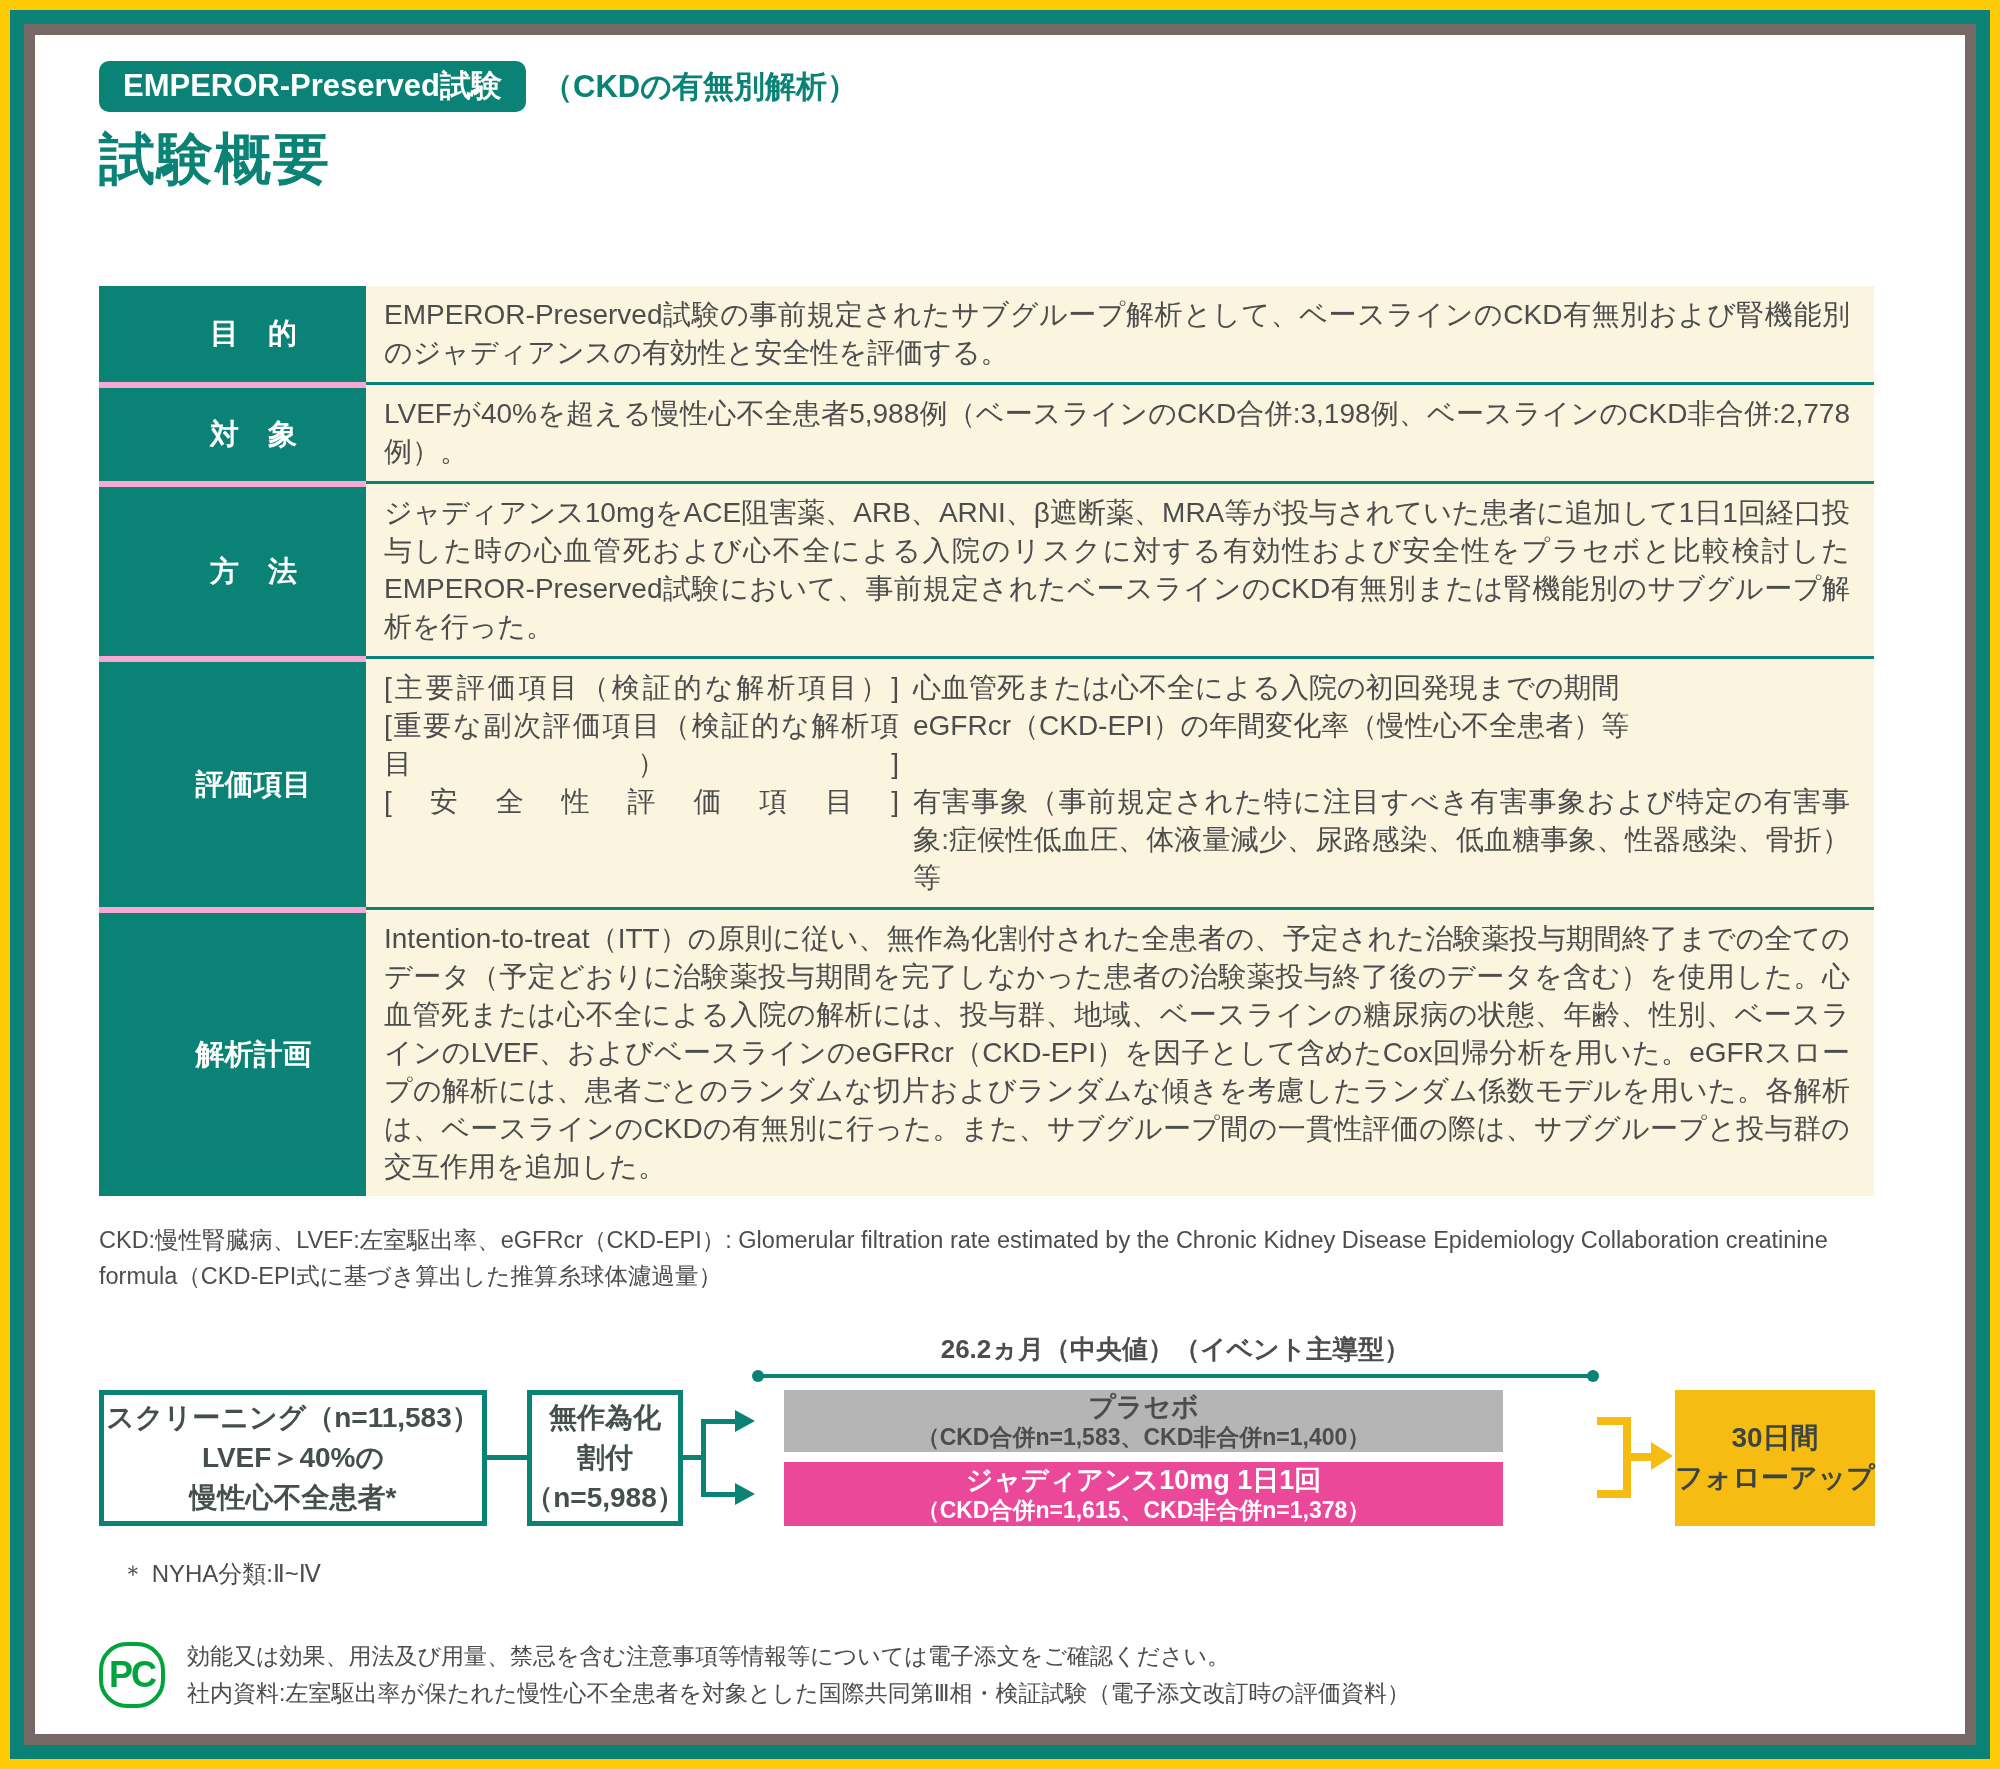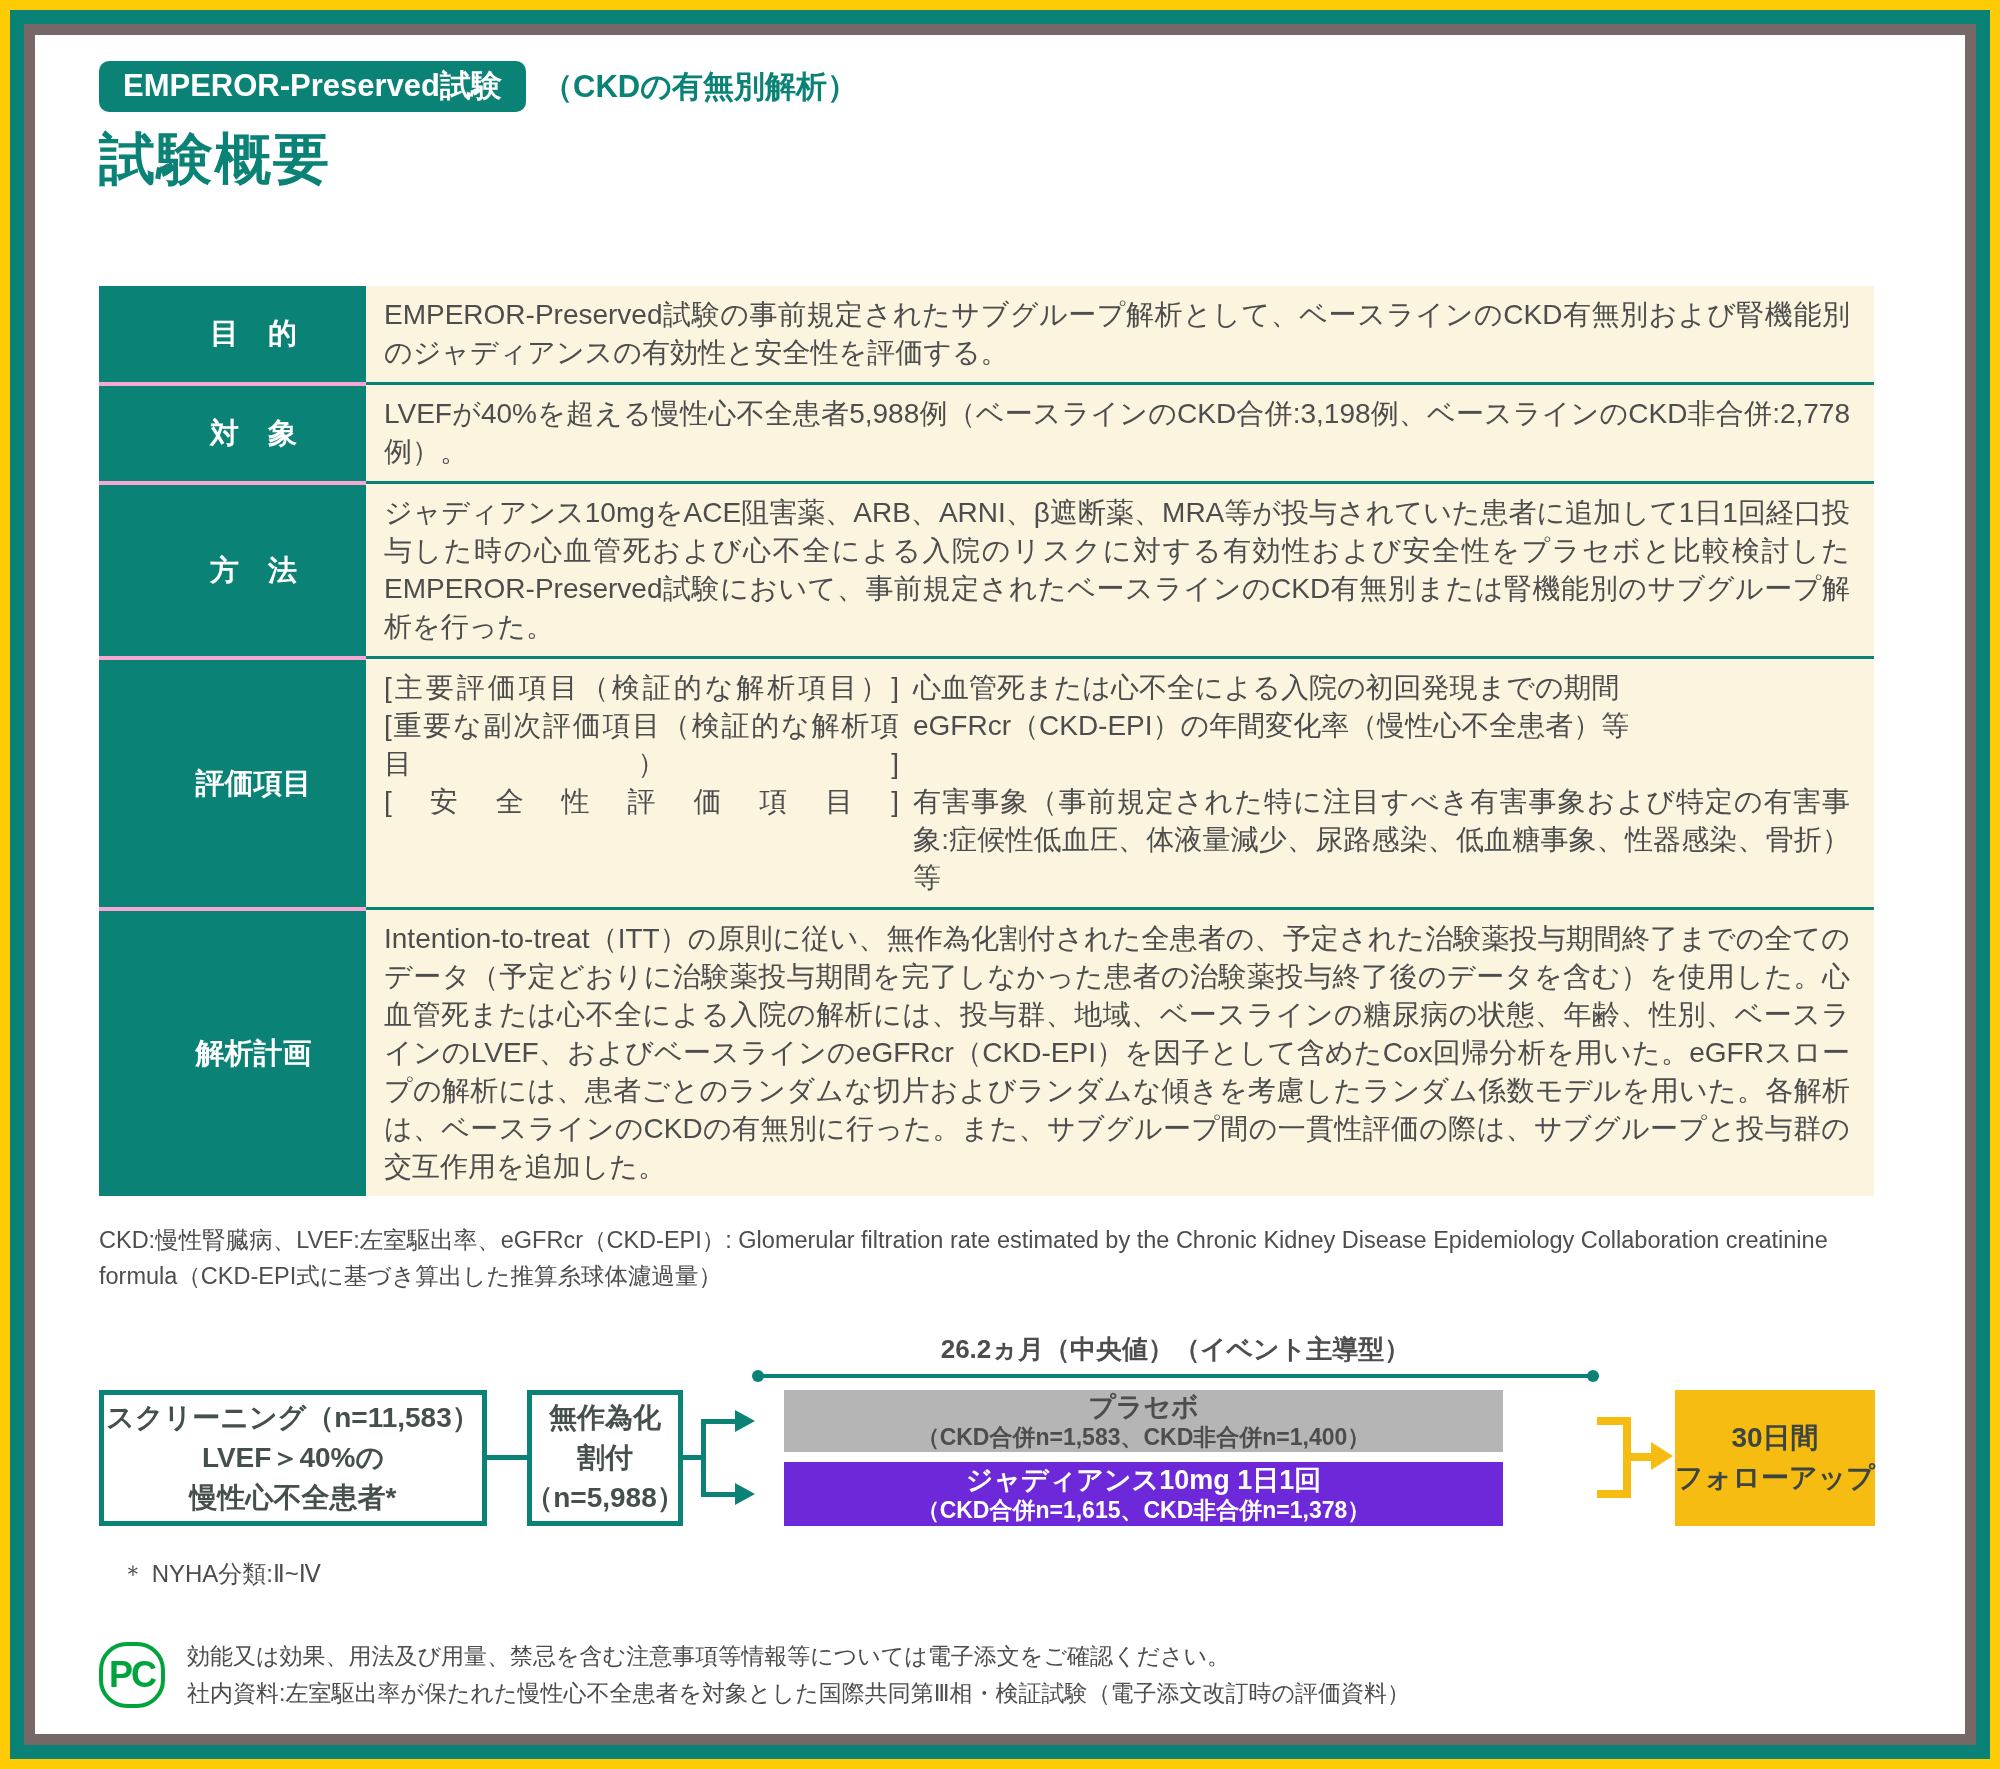--- a/index.html
+++ b/index.html
@@ -20,21 +20,21 @@
   .page-title { color: #0a8276; font-weight: bold; font-size: 56px; margin-top: 10px; letter-spacing: 2px; }
 
   
   .summary-table { width: 1775px; margin-top: 88px; }
   .trow { display: flex; }
   .tlabel { flex: 0 0 267px; background: #0a8276; color: #ffffff; font-weight: bold; font-size: 29px;
             display: flex; align-items: center; justify-content: center; text-align: center; padding-left: 42px; }
   .tcontent { flex: 1; background: #fbf4de; font-size: 28px; line-height: 38px;
               padding: 10px 24px 10px 18px; display: flex; align-items: center; }
   .tcontent .ctext { width: 100%; text-align: justify; }
-  .trow:not(:first-child) .tlabel   { border-top: 4px solid #f9a8d4; }
+  .trow:not(:first-child) .tlabel   { border-top: 6px solid #f9a8d4; }
   .trow:not(:first-child) .tcontent { border-top: 3px solid #0a8276; }
 
   .endpoint-grid { display: grid; grid-template-columns: 515px 1fr; column-gap: 14px; width: 100%; }
   .ep-key { text-align: justify; text-align-last: justify; }
   .ep-val { text-align: justify; }
 
   
   .abbrev { margin-top: 26px; width: 1790px; font-size: 23.5px; line-height: 36px; color: #4d4d4d; }
 
   
@@ -60,21 +60,21 @@
   .tri-teal { position: absolute; width: 0; height: 0; border-top: 11px solid transparent;
               border-bottom: 11px solid transparent; border-left: 20px solid #0a8276; }
   .tri-top  { left: 636px; top: 78px; }
   .tri-bot  { left: 636px; top: 151px; }
 
   .bar { position: absolute; left: 685px; width: 719px; display: flex; flex-direction: column;
          align-items: center; justify-content: center; text-align: center; font-weight: bold; }
   .bar .l1 { font-size: 27px; line-height: 32px; }
   .bar .l2 { font-size: 23px; line-height: 29px; }
   .bar-placebo  { top: 58px;  height: 62px; background: #b5b5b5; color: #4d4d4d; }
-  .bar-jardiance{ top: 130px; height: 64px; background: #6d28d9; color: #ffffff; }
+  .bar-jardiance{ top: 130px; height: 64px; background: #ec4899; color: #ffffff; }
 
   .yellowline { position: absolute; background: #f7bc11; }
   .br-top { left: 1498px; top: 85px;  width: 34px; height: 8px; }
   .br-bot { left: 1498px; top: 158px; width: 34px; height: 8px; }
   .br-v   { left: 1524px; top: 85px;  width: 8px;  height: 81px; }
   .br-mid { left: 1530px; top: 121px; width: 26px; height: 8px; }
   .tri-yellow { position: absolute; left: 1552px; top: 110px; width: 0; height: 0;
                 border-top: 14px solid transparent; border-bottom: 14px solid transparent;
                 border-left: 22px solid #f7bc11; }
   .followup { position: absolute; left: 1576px; top: 58px; width: 200px; height: 136px; background: #f7bc11;

